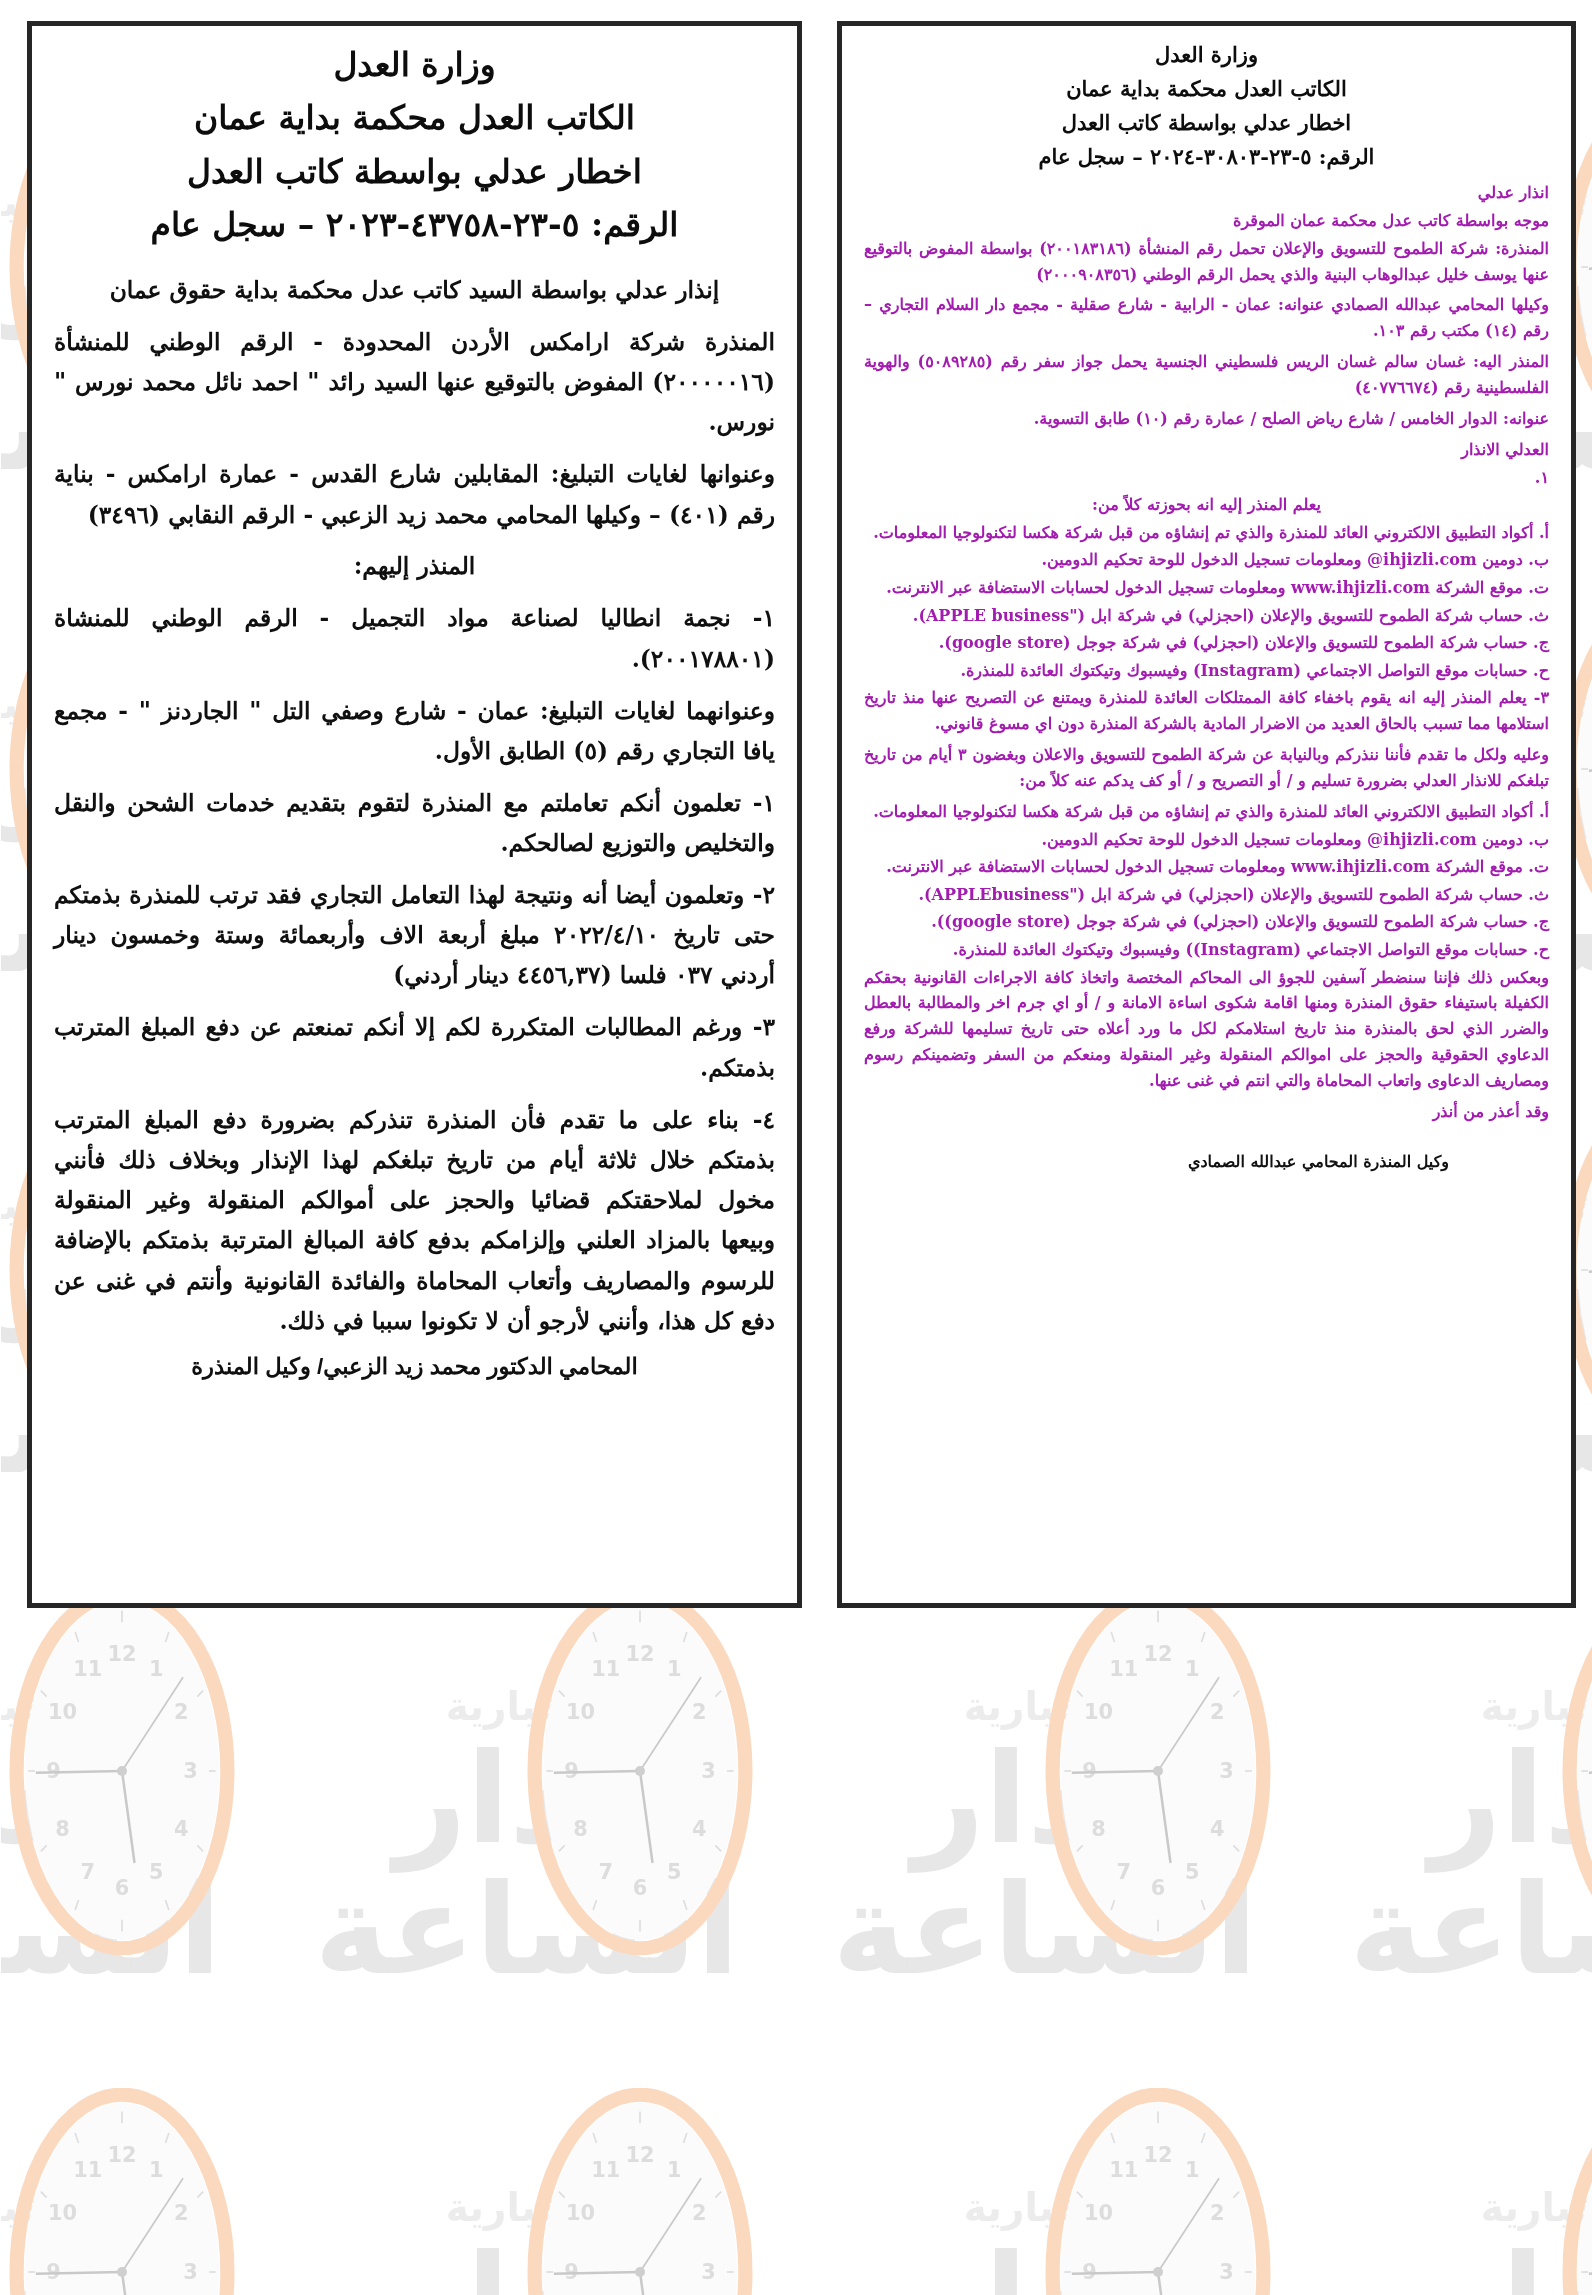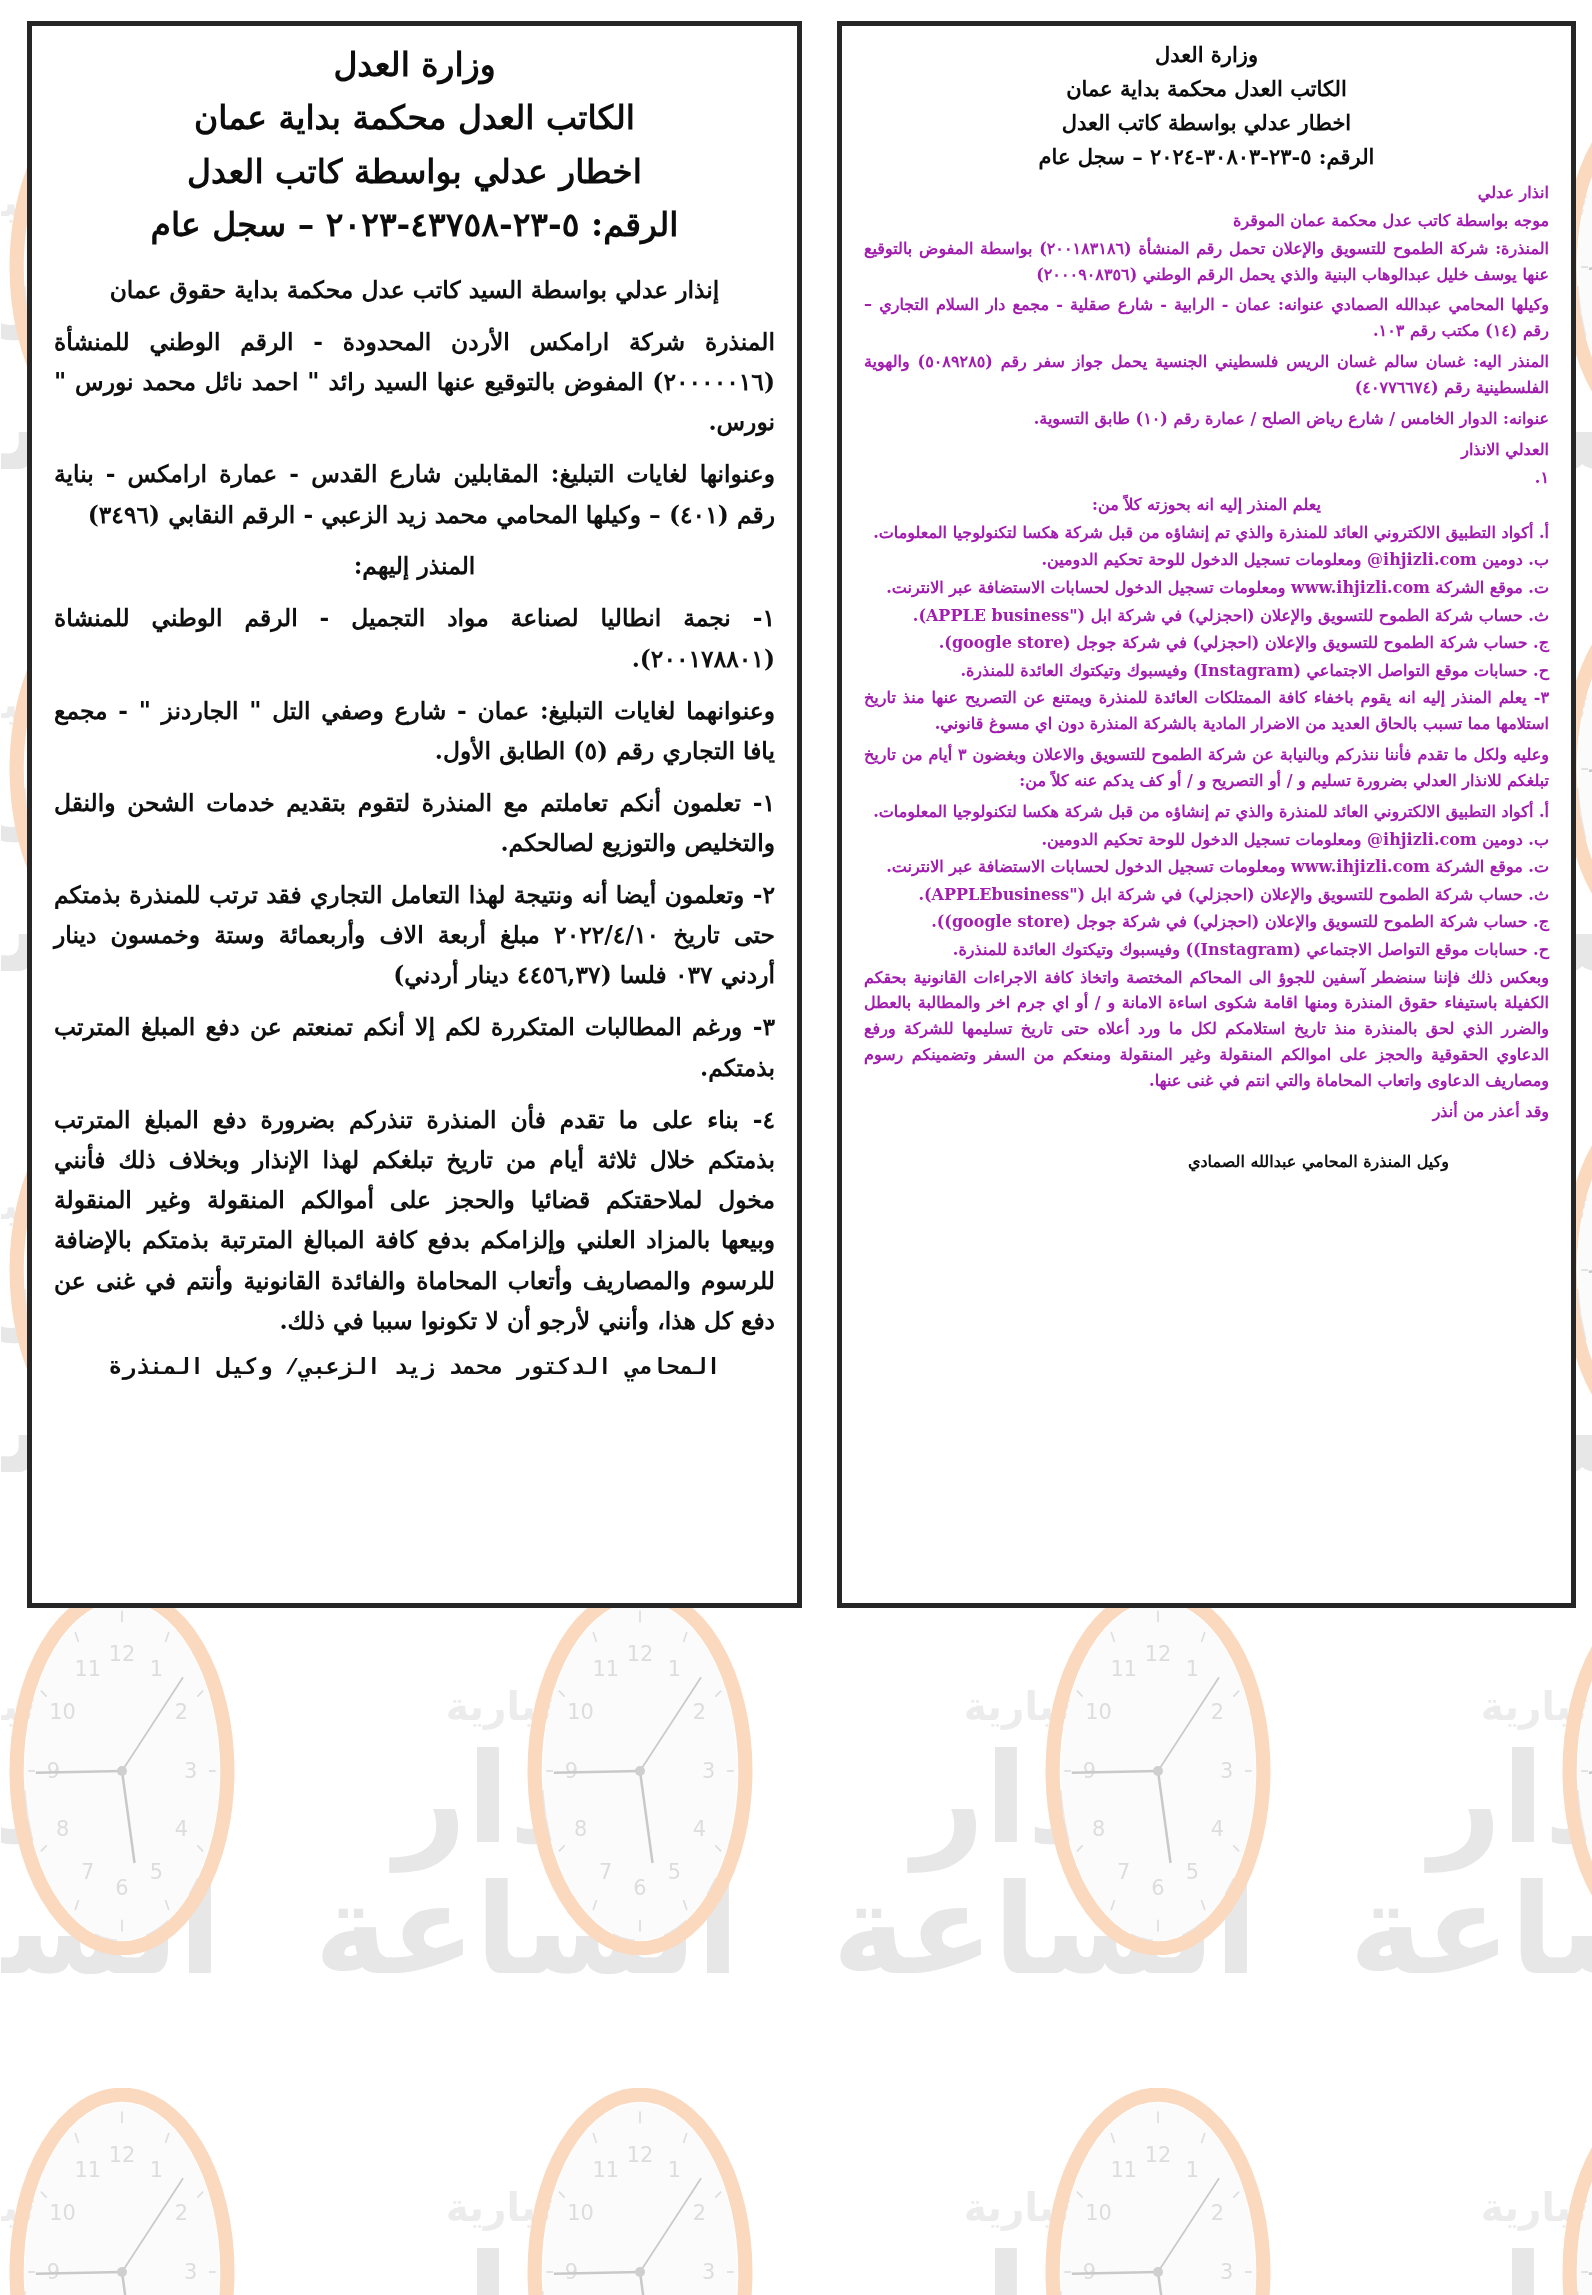--- a/index.html
+++ b/index.html
@@ -26,20 +26,21 @@
     position: absolute;
     width: 518px;
     height: 501px;
   }
   .wm-clock {
     position: absolute;
     left: 251px;
     top: 50px;
     width: 226px;
     height: 368px;
+    font-weight: bold;
   }
   .wm-clock svg { width: 100%; height: 100%; display: block; }
   .wm-text-block {
     position: absolute;
     left: 16.7px;
     top: 150px;
     width: 468px;
     text-align: center;
     line-height: 1;
     color: #e9e9e9;
@@ -124,21 +125,21 @@
     font-weight: bold;
     text-align: justify;
     text-justify: inter-word;
   }
   .p-right.tight { margin-bottom: 1.7px; }
   .align-right { text-align: right; }
   .align-center { text-align: center; }
   .sig-left {
     font-size: 22.6px;
     font-weight: bold;
-    font-family: Liberation Mono, monospace;
+    font-family: Liberation Sans, sans-serif;
     color: #101010;
     text-align: center;
   }
   .sig-right {
     font-size: 16px;
     font-weight: bold;
     font-family: "DejaVu Serif", serif;
     color: #111111;
     text-align: right;
     margin-top: 27px;

